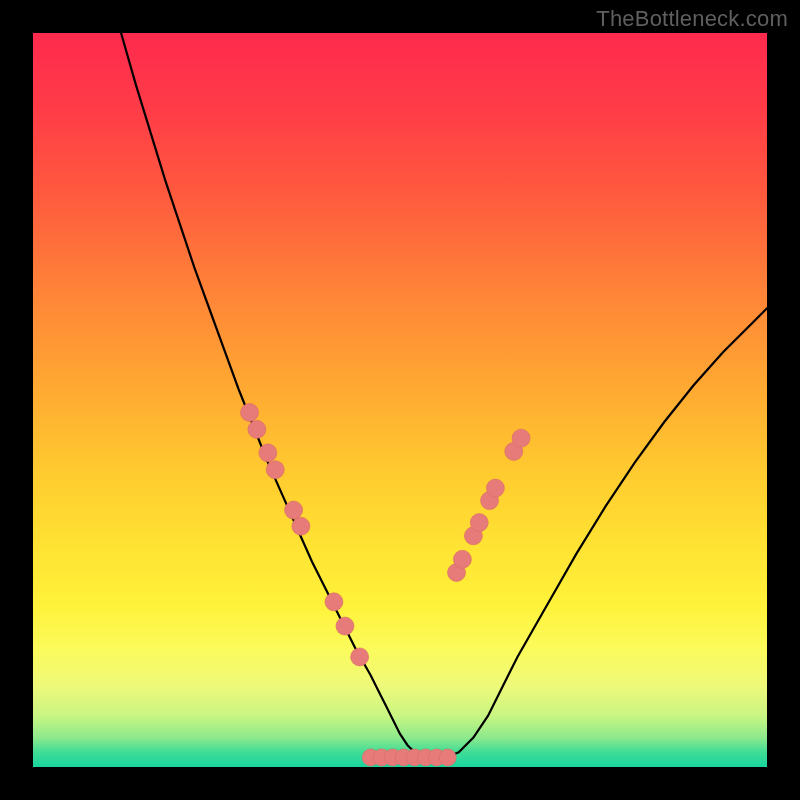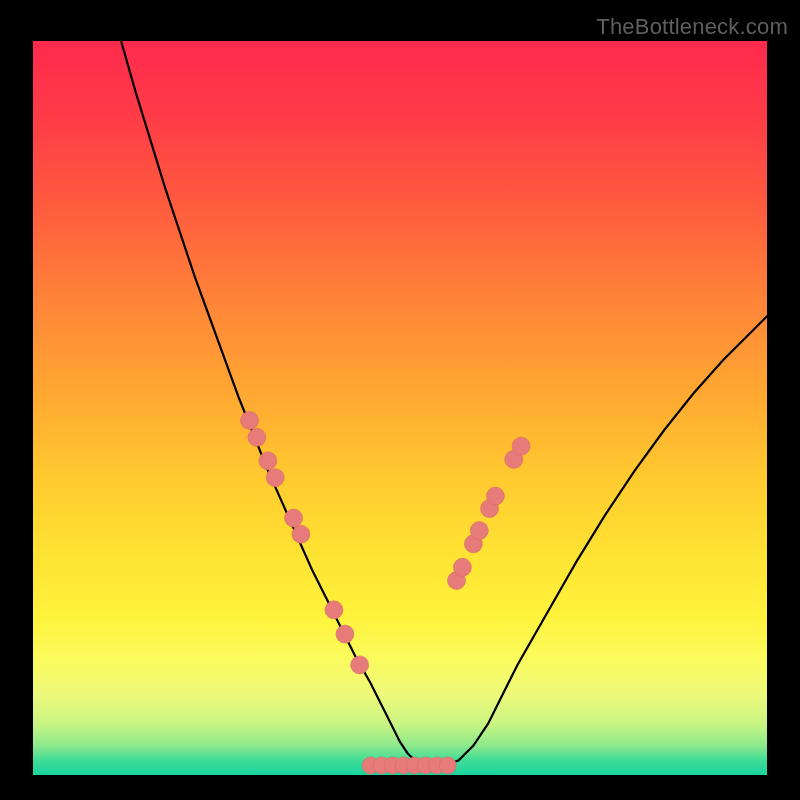--- a/index.html
+++ b/index.html
@@ -11,21 +11,20 @@
     background: #000;
     font-family: Arial, Helvetica, sans-serif;
   }
   .frame {
     position: absolute;
     left: 0;
     top: 0;
     width: 800px;
     height: 780px;
     background: #000;
-    margin-top: 8px;
   }
   .plot {
     position: absolute;
     left: 33px;
     top: 33px;
     width: 734px;
     height: 734px;
     
     background: linear-gradient(
       to bottom,

